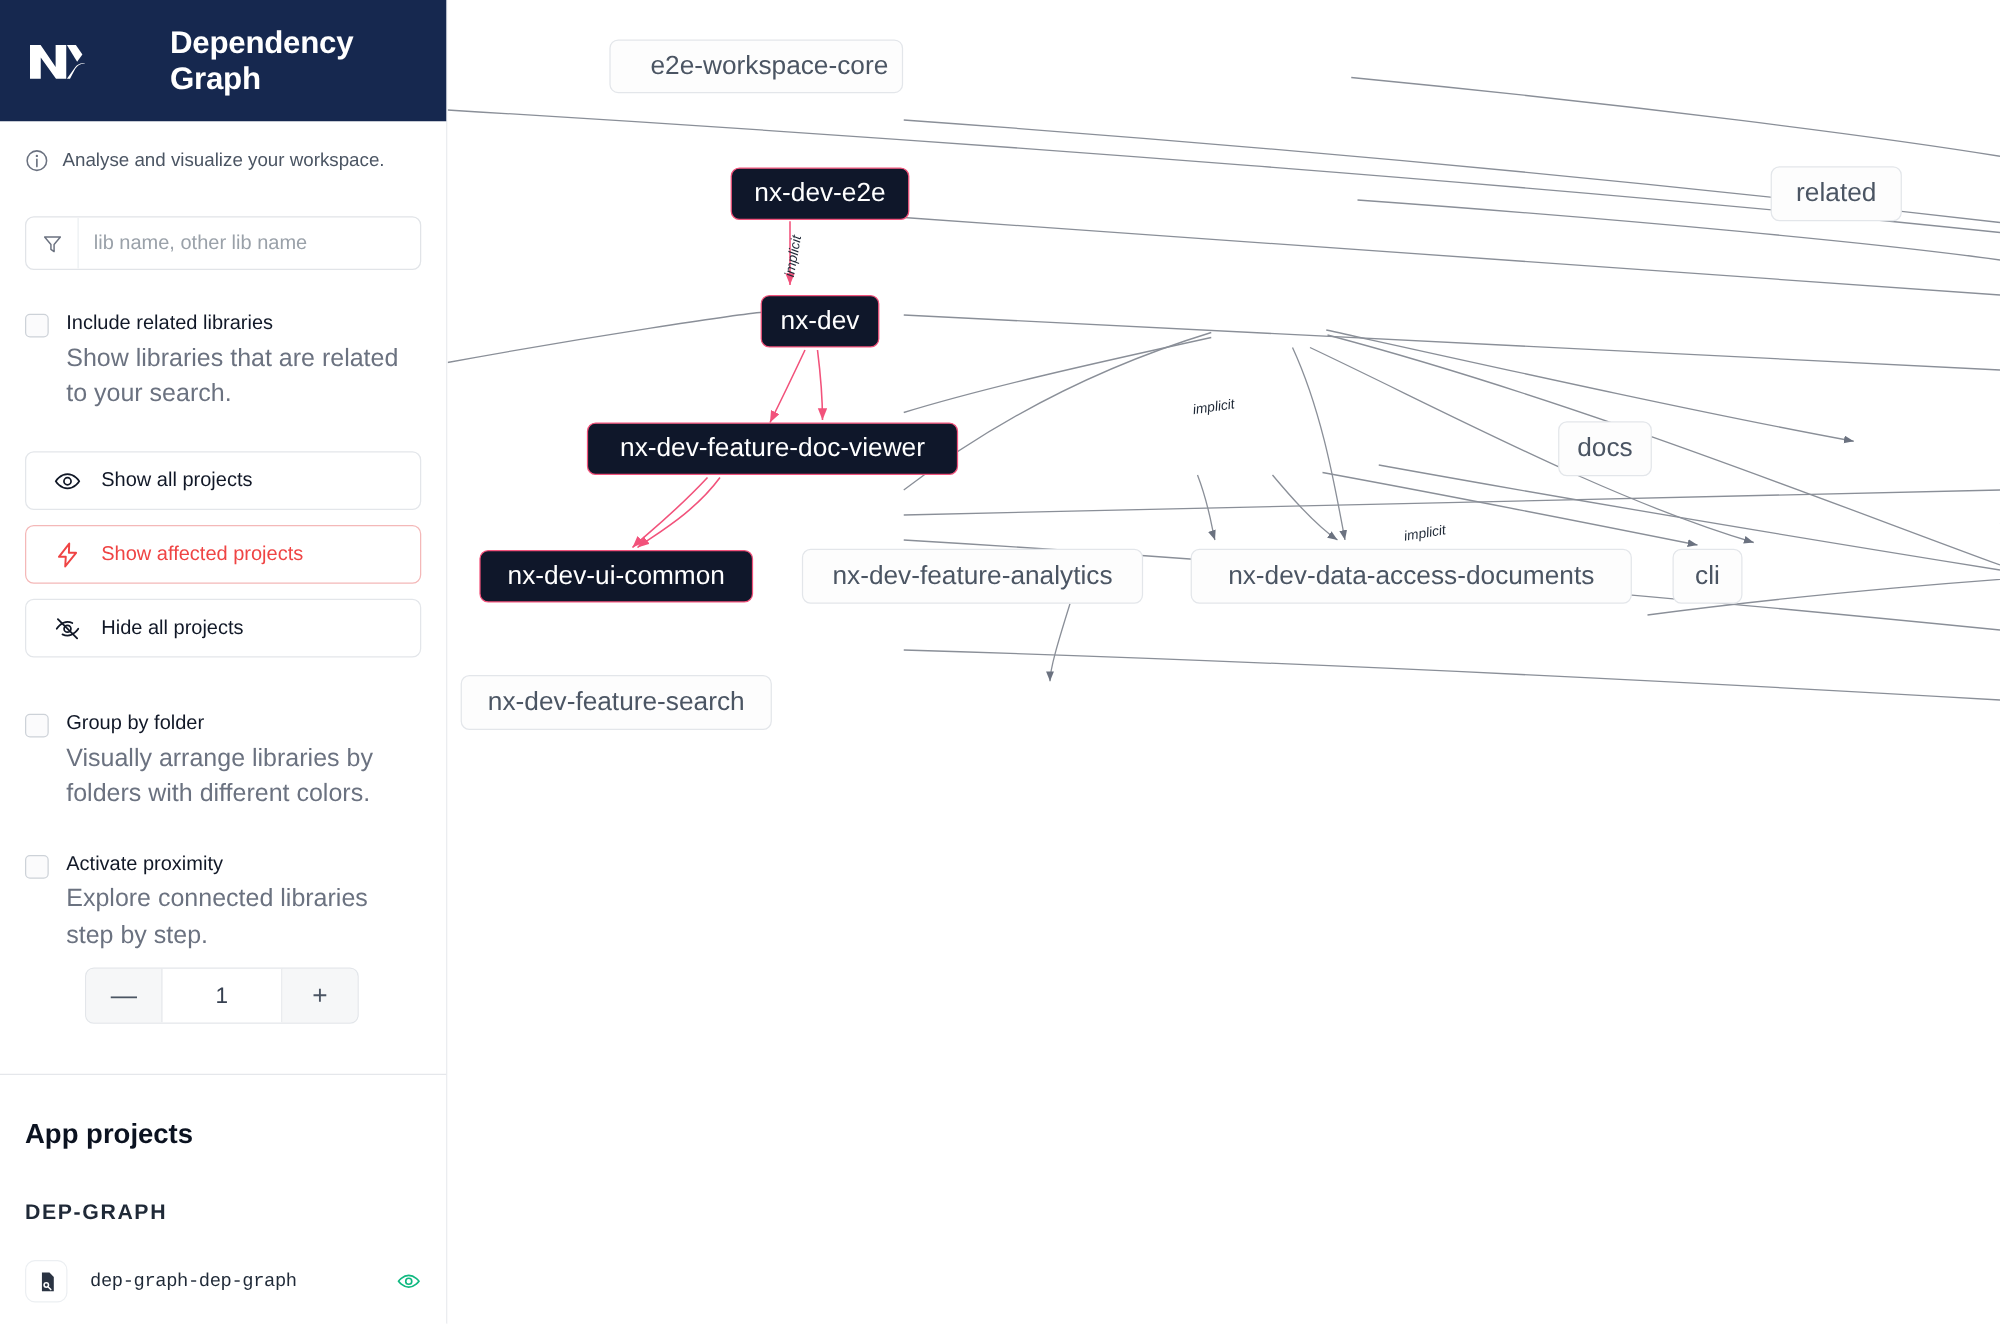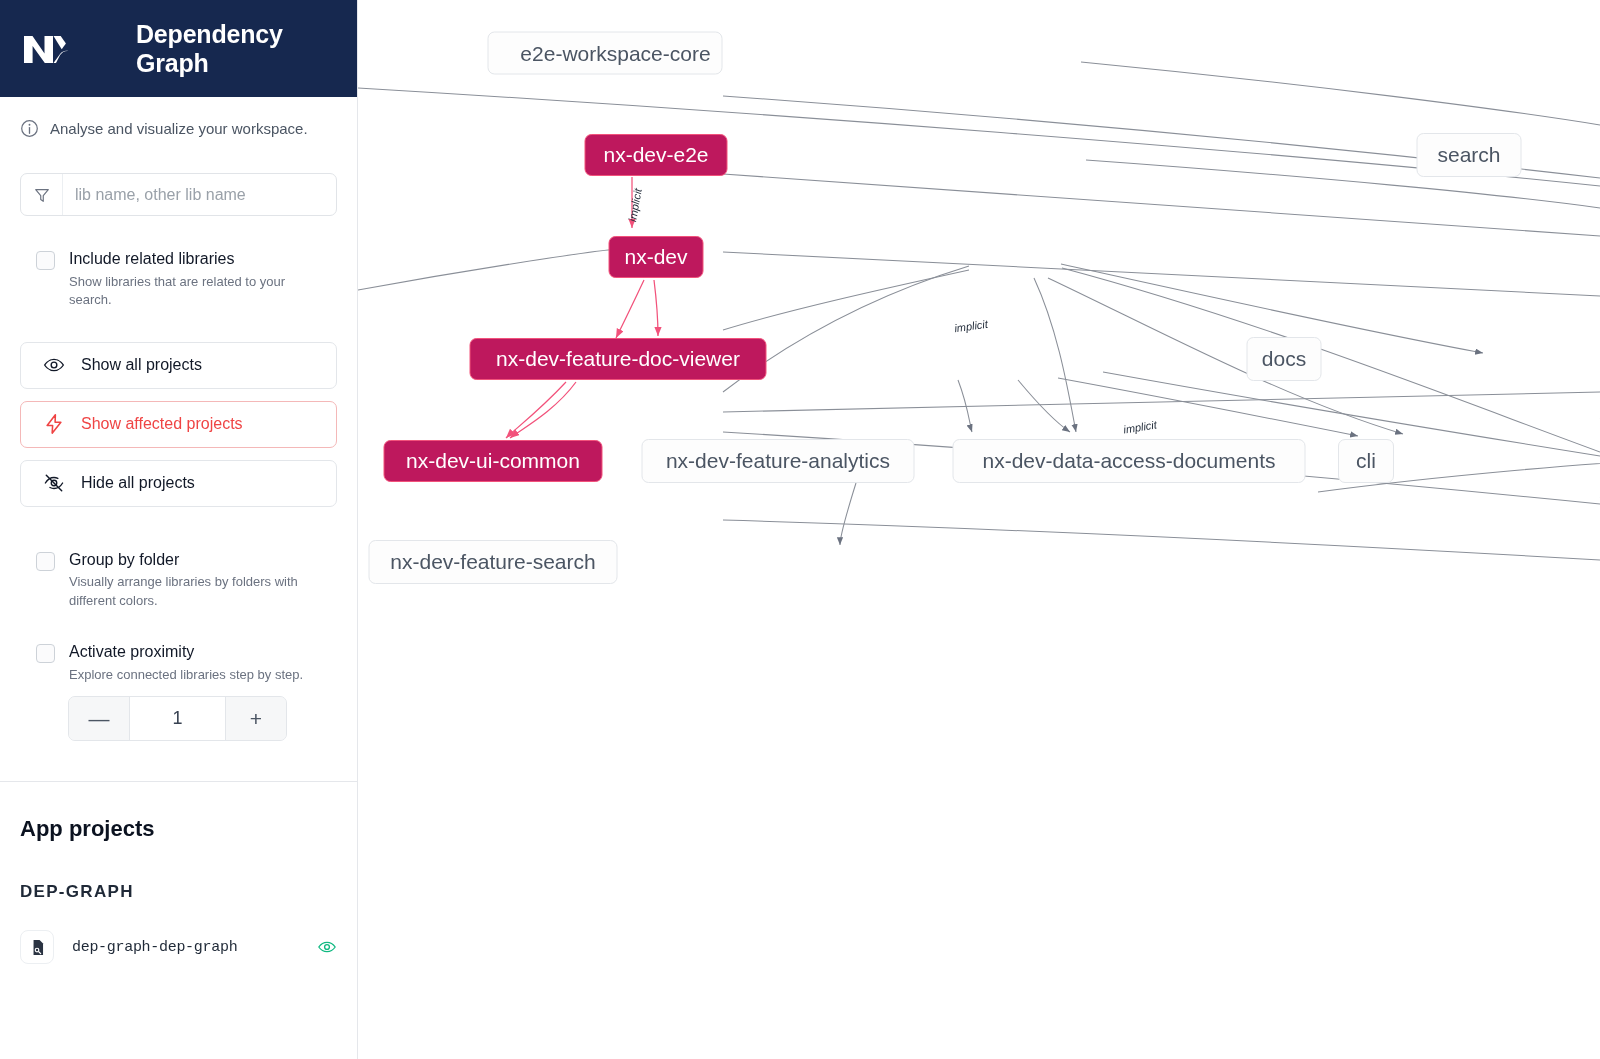--- a/index.html
+++ b/index.html
@@ -48,27 +48,27 @@
     width: 42px; display: flex; align-items: center; justify-content: center;
     border-right: 1px solid #eceff2;
   }
   .filter-input {
     flex: 1; border: none; outline: none; background: transparent;
     font-size: 16px; color: #374151; padding: 0 12px;
     font-family: "Liberation Sans", sans-serif;
   }
   .filter-input::placeholder { color: #9aa1a9; }
 
-  .checkrow { display: flex; gap: 14px; padding: 0 36px; }
+  .checkrow { display: flex; gap: 14px; padding: 0 20px; }
   .cbox {
     width: 19px; height: 19px; border: 1px solid #cdd2d8; border-radius: 4px;
     background: #fbfbfc; flex: none; margin-top: 3px; cursor: pointer;
   }
   .cb-title { font-size: 16px; color: #111827; line-height: 1.35; }
-  .cb-desc { font-size: 13px; color: #6b7280; line-height: 1.42; margin-top: 3px; }
+  .cb-desc { font-size: 20px; color: #6b7280; line-height: 1.42; margin-top: 3px; }
 
   .btnstack { padding: 0 20px; display: flex; flex-direction: column; gap: 12px; }
   .btn {
     height: 47px; border: 1px solid #e3e6ea; border-radius: 7px;
     background: #fff; display: flex; align-items: center; gap: 16px;
     padding: 0 22px; font-size: 16px; color: #111827; cursor: pointer;
   }
   .btn.affected { border-color: #f4b8b8; color: #ef4444; }
   .btn .bi { width: 22px; height: 22px; flex: none; display:flex; align-items:center; justify-content:center;}
 
@@ -108,21 +108,21 @@
   #graph svg.edges { position: absolute; inset: 0; width: 1242px; height: 1059px; }
   .node {
     position: absolute; display: flex; align-items: center; justify-content: center;
     border-radius: 7px; white-space: nowrap; font-size: 21px;
     transform: translate(-50%, -50%);
   }
   .node.plain {
     background: #fdfdfd; border: 1px solid #e3e6ea; color: #4b5563;
   }
   .node.affected {
-    background: #be185d; color: #ffffff; border: 1px solid #f2527b;
+    background: #0f172a; color: #ffffff; border: 1px solid #f2527b;
   }
   .edgelabel {
     position: absolute; font-size: 11px; font-style: italic; color: #1f2937;
     transform-origin: center center; white-space: nowrap;
   }
 </style>
 </head>
 <body>
 
 <div id="app">
@@ -327,21 +327,21 @@
     </svg>
 
     <div id="nodes-layer">
         <div class="node plain" style="left: 247px; top: 53px; width: 235px; height: 43px; padding-left: 21px;">
           <span>e2e-workspace-core</span>
         </div>
         <div class="node affected" style="left: 298px; top: 155px; width: 143px; height: 42px;">
           <span>nx-dev-e2e</span>
         </div>
         <div class="node plain" style="left: 1111px; top: 155px; width: 105px; height: 44px;">
-          <span>search</span>
+          <span>related</span>
         </div>
         <div class="node affected" style="left: 298px; top: 257px; width: 95px; height: 42px;">
           <span>nx-dev</span>
         </div>
         <div class="node plain" style="left: 926px; top: 359px; width: 75px; height: 44px;">
           <span>docs</span>
         </div>
         <div class="node affected" style="left: 260px; top: 359px; width: 297px; height: 42px;">
           <span>nx-dev-feature-doc-viewer</span>
         </div>

